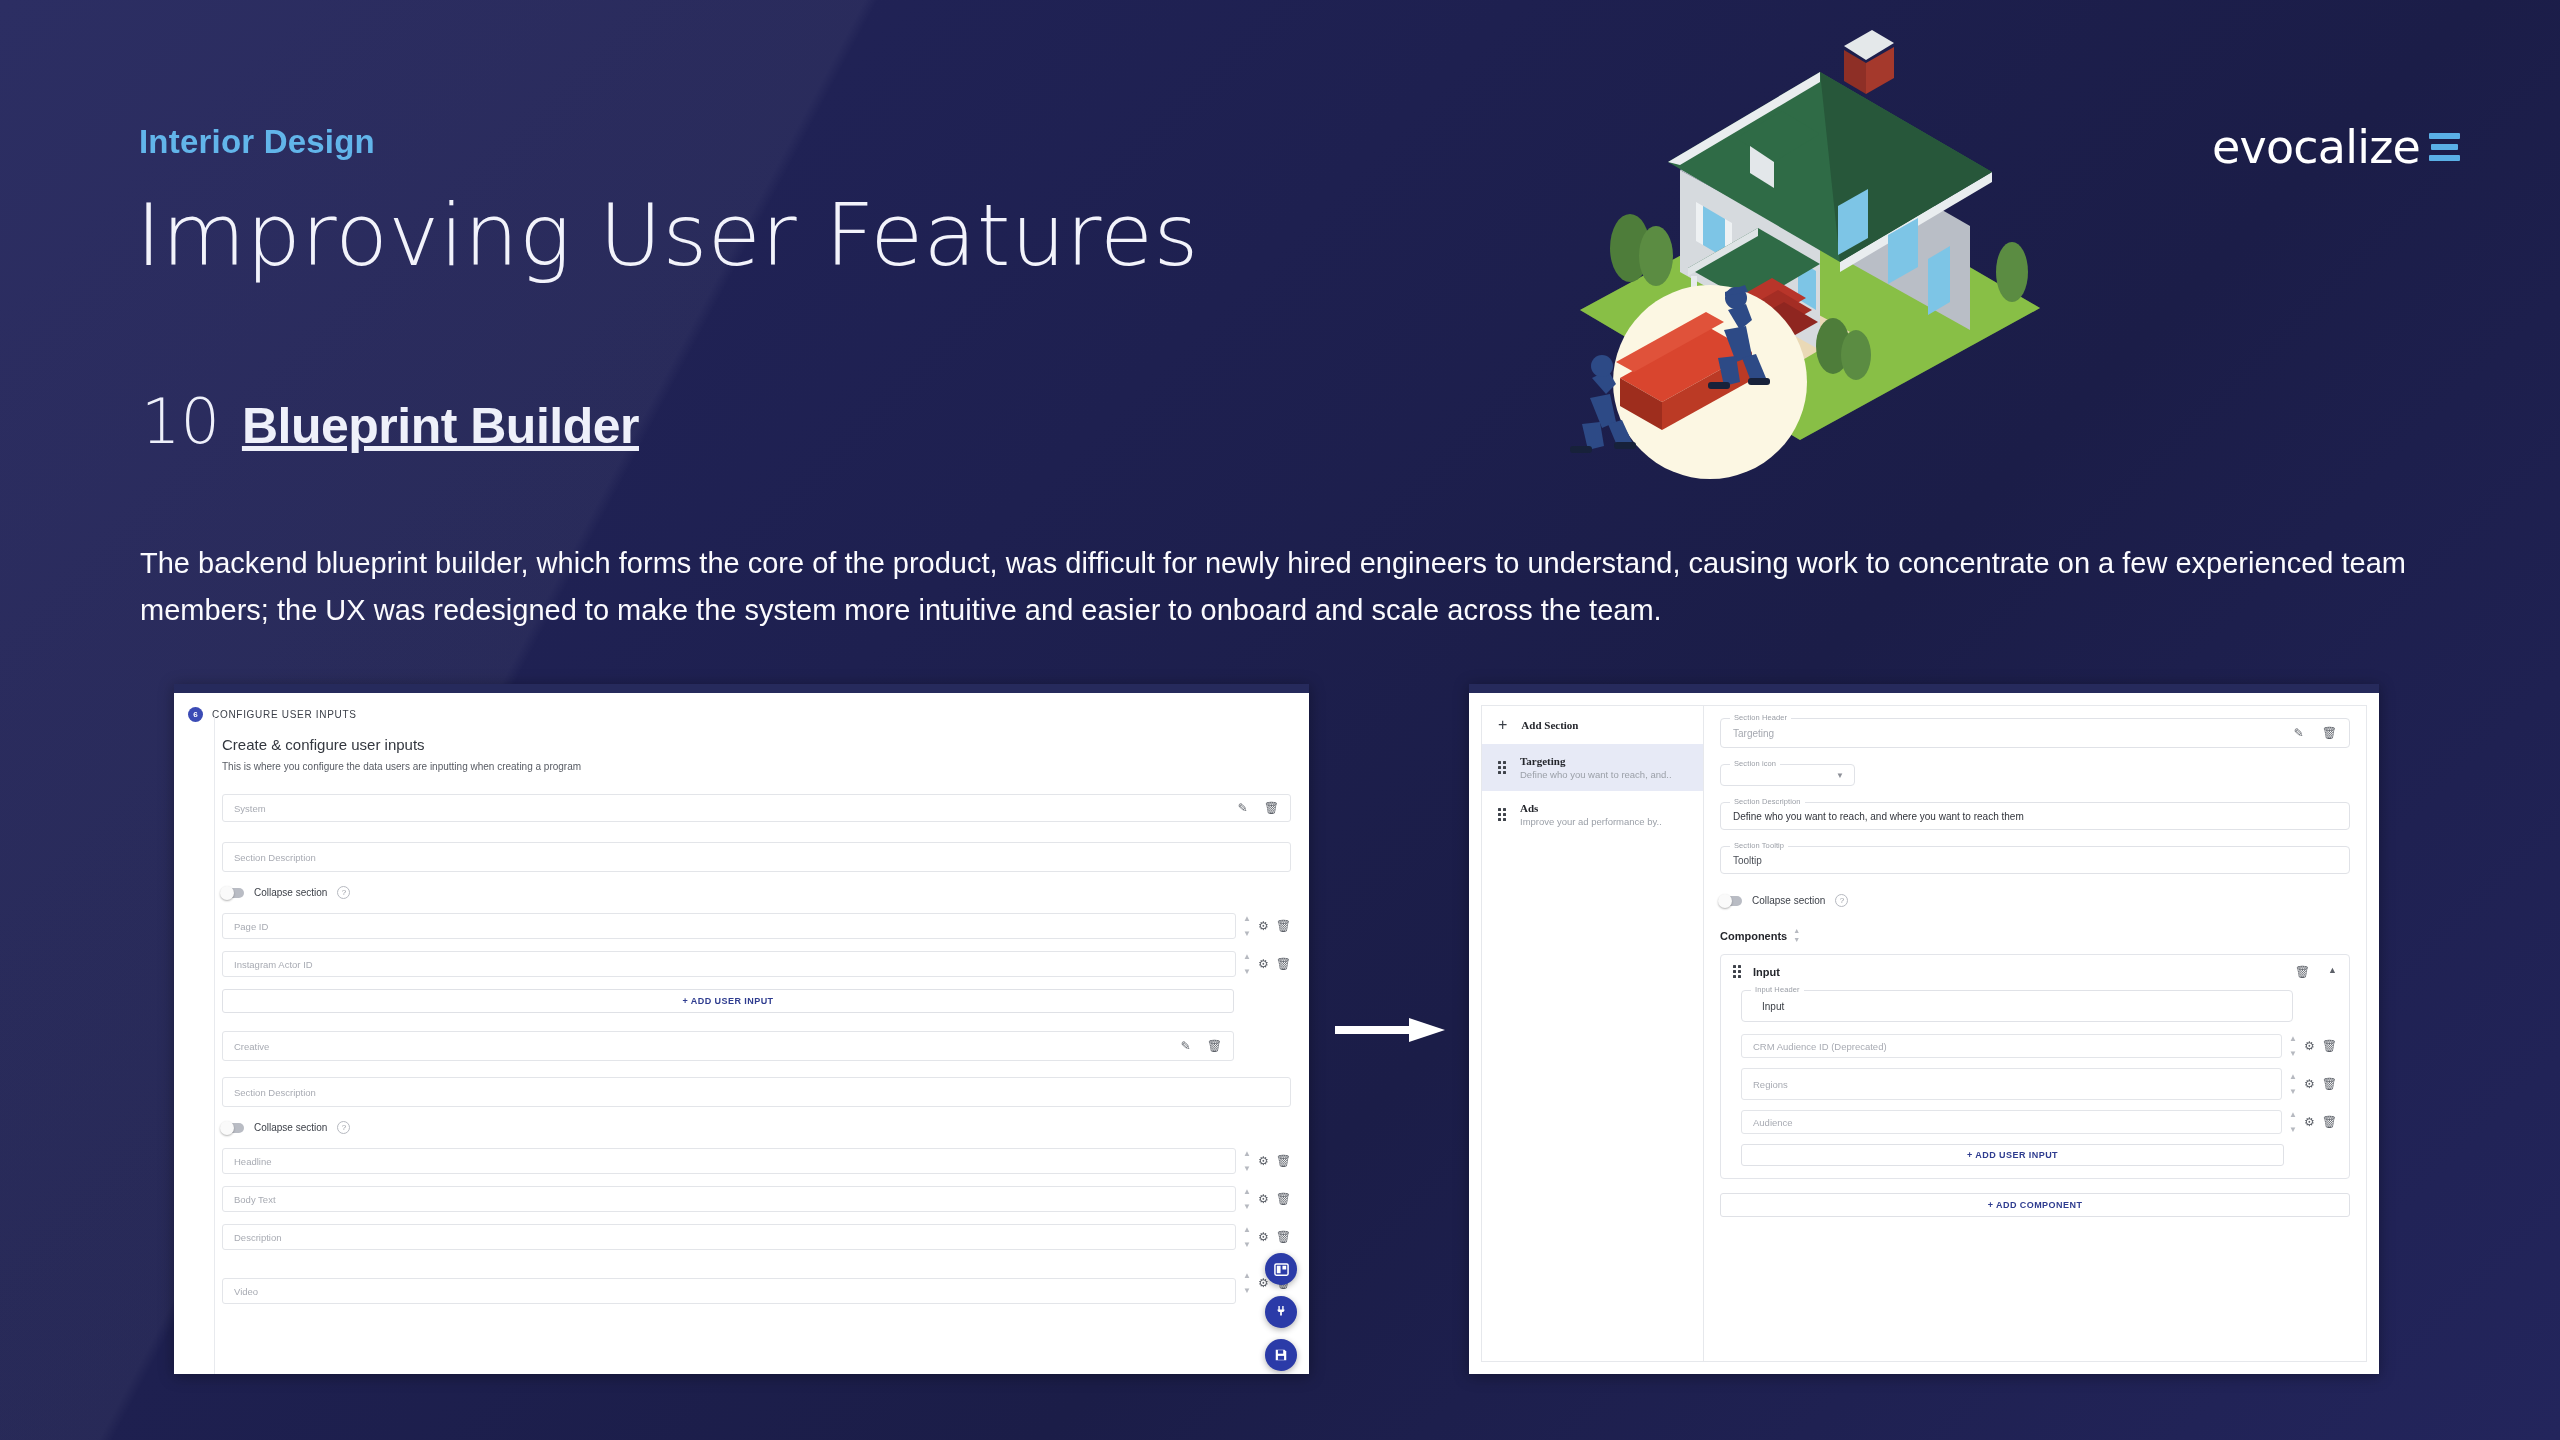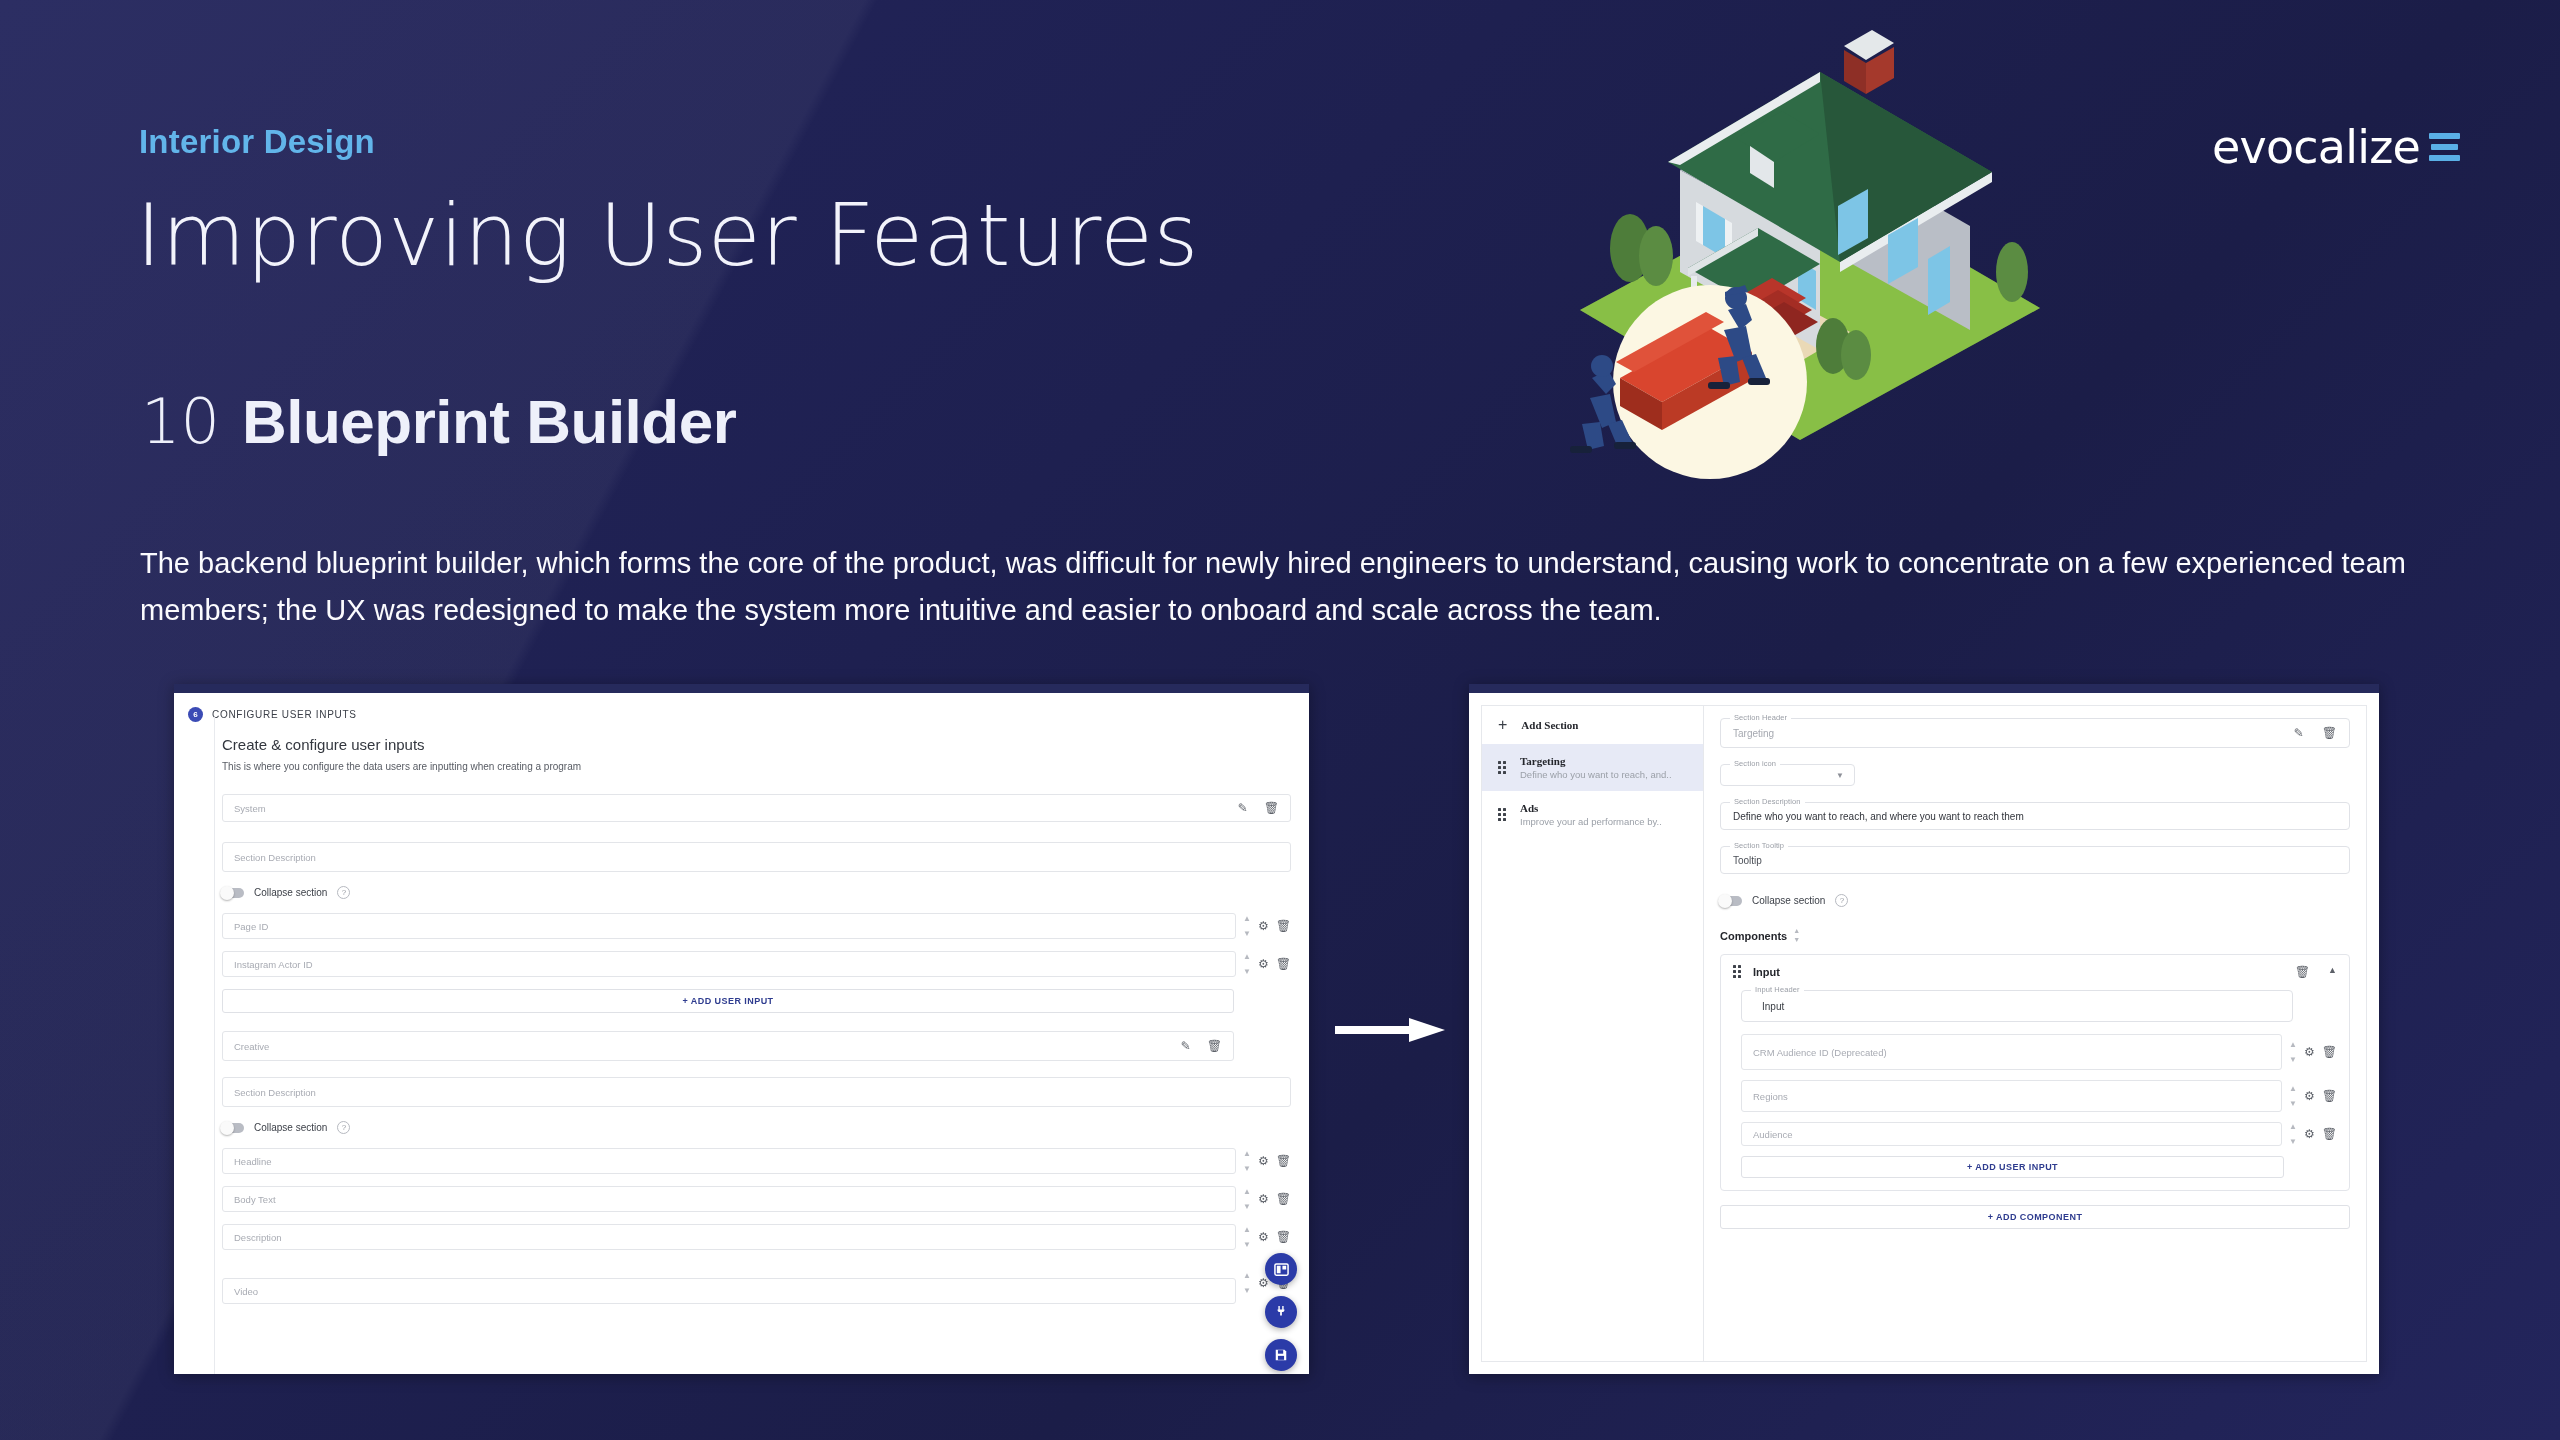--- a/index.html
+++ b/index.html
@@ -26,21 +26,21 @@
   .title{
     position:absolute;left:136px;top:185px;
     font-size:86px;font-weight:300;color:#f2f3fb;letter-spacing:.5px;
     font-family:"DejaVu Sans",sans-serif;
   }
   .subline{
     position:absolute;left:141px;top:385px;
     display:flex;align-items:baseline;gap:22px;justify-content:flex-end;
   }
   .subline .num{font-size:62px;font-weight:300;color:#eef0fa;font-family:"DejaVu Sans",sans-serif;}
-  .subline .lbl{font-size:62px;font-weight:bold;color:#eef0fa;letter-spacing:-.5px;}
+  .subline .lbl{font-size:50px;font-weight:bold;color:#eef0fa;letter-spacing:-.5px;text-decoration:underline;}
 
   .body-copy{
     position:absolute;left:140px;top:540px;width:2290px;
     font-size:29px;line-height:1.62;color:#fbfbfe;font-weight:400;
   }
 
   
   .logo{position:absolute;right:100px;top:120px;display:flex;align-items:center;gap:9px;}
   .logo-word{font-size:46px;font-weight:500;color:#ffffff;letter-spacing:-.8px;font-family:"DejaVu Sans",sans-serif;}
   .logo-mark{display:flex;flex-direction:column;gap:5px;}
@@ -479,21 +479,21 @@
               <span class="ico" style="font-size:9px;">▲</span>
             </span>
           </div>
 
           <div class="ofield" style="height:32px;margin:0 44px 12px 8px;padding-left:8px;">
             <span class="lg">Input Header</span>
             <span class="val" style="color:#3c4047;">Input</span>
           </div>
 
           <div class="fieldrow" style="margin:0 0 10px 8px;">
-            <div class="field" style="height:36px;flex:1;">
+            <div class="field" style="height:24px;flex:1;">
               <span>CRM Audience ID (Deprecated)</span>
             </div>
             <span class="spin">
                 <span>▲</span>
                 <span>▼</span>
               </span>
             <span class="ico">⚙</span>
             <span class="ico">🗑</span>
           </div>
           <div class="fieldrow" style="margin:0 0 10px 8px;">

